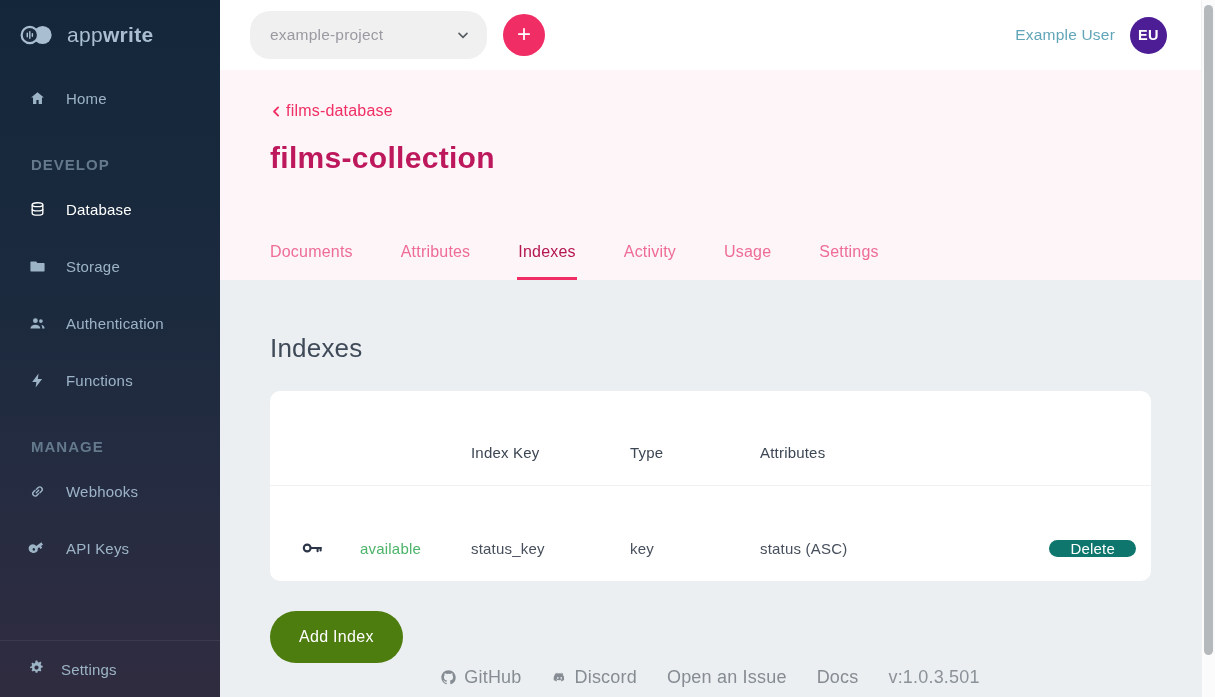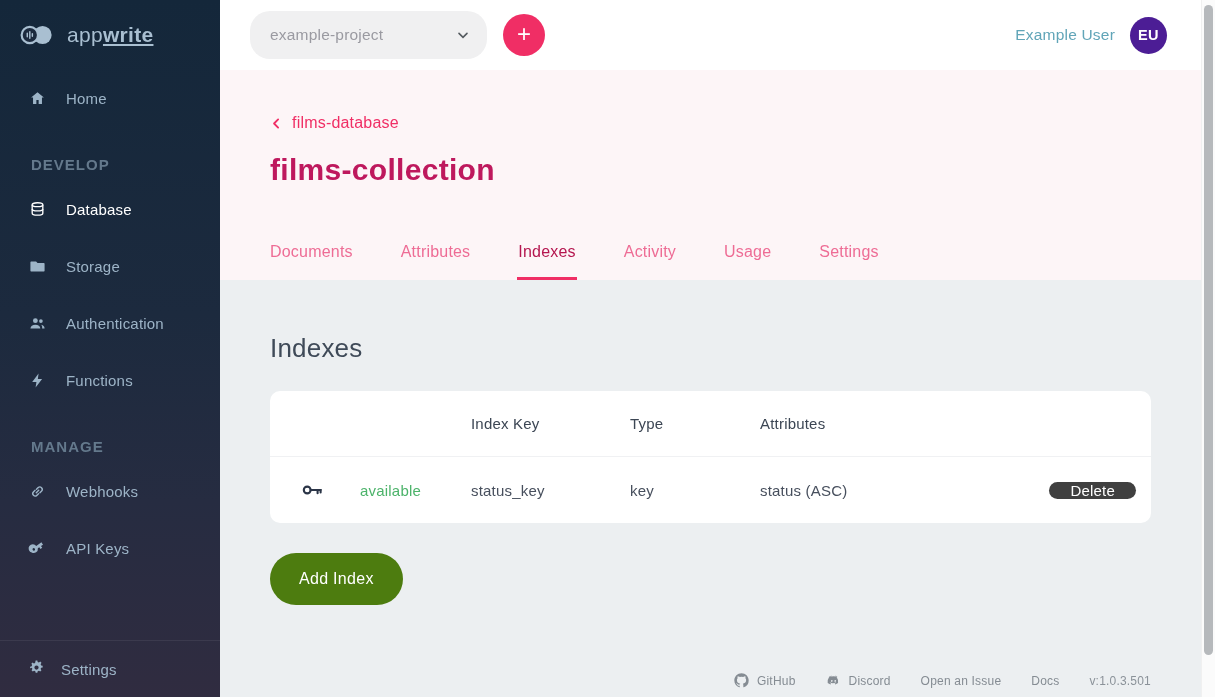--- a/index.html
+++ b/index.html
@@ -11,21 +11,21 @@
     letter-spacing:.2px;
   }
   
   .sidebar {
     width:220px; height:697px; flex:0 0 220px;
     background:linear-gradient(180deg,#14273a 0%,#1c2a3e 45%,#262c41 72%,#302c40 100%);
     position:relative; color:#9db4c7; display:flex; flex-direction:column;
   }
   .logo { height:70px; display:flex; align-items:center; padding-left:18px; gap:9px; cursor:pointer; }
   .logo-text { font-size:21px; color:#a9bfd1; letter-spacing:.3px; }
-  .logo-text b { font-weight:700;text-decoration:underline; }
+  .logo-text b { font-weight:700; }
   .side-item {
     height:57px; display:flex; align-items:center; padding-left:28px; gap:20px;
     font-size:15px; color:#9db4c7; cursor:pointer; text-decoration:none;
   }
   .side-item .icn { width:18px; height:18px; display:flex; align-items:center; justify-content:center; }
   .side-item svg { width:17px; height:17px; }
   .side-item.active { color:#ffffff; }
   .section-label {
     margin-top:20px; height:34px; padding-left:31px; display:flex; align-items:center;
     font-size:15px; letter-spacing:1px; color:#64798c;font-weight:bold;
@@ -60,21 +60,21 @@
   .avatar {
     width:37px; height:37px; border-radius:50%; background:#4c1d95;
     color:#fff; font-size:14.5px; font-weight:700; letter-spacing:.5px;
     display:flex; align-items:center; justify-content:center; cursor:pointer;
   }
   
   .page-head {
     height:210px; background:#fdf5f7; display:flex; flex-direction:column; padding:0 0 0 50px;
   }
   .breadcrumb {
-    margin-top:44px; display:flex; align-items:center; gap:9px;
+    margin-top:32px; display:flex; align-items:center; gap:3px;
     color:#f02e65; font-size:16px; cursor:pointer; width:max-content;
   }
   .page-title {
     margin-top:21px; font-size:30px; font-weight:700; color:#be185d; letter-spacing:.3px;
   }
   .tabs { display:flex; gap:48px; margin-top:auto; height:56px; }
   .tab {
     position:relative; display:flex; align-items:center; font-size:16px;
     color:#ee6c95; cursor:pointer;
   }
@@ -86,40 +86,40 @@
   .content {
     flex:1; background:#eceff1; padding:0 50px; display:flex; flex-direction:column; min-height:0;
   }
   .content-heading { margin-top:53px; font-size:26px; font-weight:400; color:#3f4a58; }
   .table-card {
     margin-top:27px; background:#ffffff; border-radius:10px; overflow:hidden;
   }
   .t-row {
     display:grid;
     grid-template-columns:60px 111px 159px 130px 1fr 120px;
-    align-items:center; height:66px; padding:0 15px 0 30px;
+    align-items:center; height:66px; padding:0 15px 0 30px;margin-top:29px;
   }
   .t-row.head { border-bottom:1px solid #f0f1f3; }
   .t-head-cell { font-size:15px; color:#3c4654; font-weight:500; }
   .t-cell { font-size:15px; color:#474f5d; }
   .t-cell.status { color:#4cb36a; }
   .key-icon-wrap { display:flex; align-items:center; }
   .key-icon-wrap svg { width:24px; height:24px; color:#2b3547; }
   .delete-btn {
-    justify-self:end; background:#404040; color:#fff; border:none; cursor:pointer;
+    justify-self:end; background:#0f766e; color:#fff; border:none; cursor:pointer;
     font-size:15px; padding:0 21px; border-radius:22px; font-family:inherit; letter-spacing:.2px;
   }
   .add-index-btn {
     margin-top:30px; width:max-content; background:#4d7c0f; color:#fff; border:none; cursor:pointer;
     font-size:16px; padding:17px 29px; border-radius:28px; font-family:inherit; letter-spacing:.3px;
   }
   
   .footer {
-    margin-top:auto; padding-bottom:9px; display:flex; justify-content:flex-end; align-items:center;
-    gap:30px; font-size:12px; color:#858c93;
+    margin-top:auto; padding-bottom:9px; display:flex; justify-content:center; align-items:center;
+    gap:30px; font-size:18px; color:#858c93;
   }
   .foot-link { display:flex; align-items:center; gap:8px; cursor:pointer; color:#858c93; text-decoration:none; }
   .foot-link svg { width:15px; height:15px; fill:#858c93; }
   .foot-version { color:#8b9299; }
   
   .scroll-rail {
     width:14px; flex:0 0 14px; background:#fbfbfb; position:relative;
     border-left:1px solid #f0f0f0;
   }
   .scroll-thumb {

